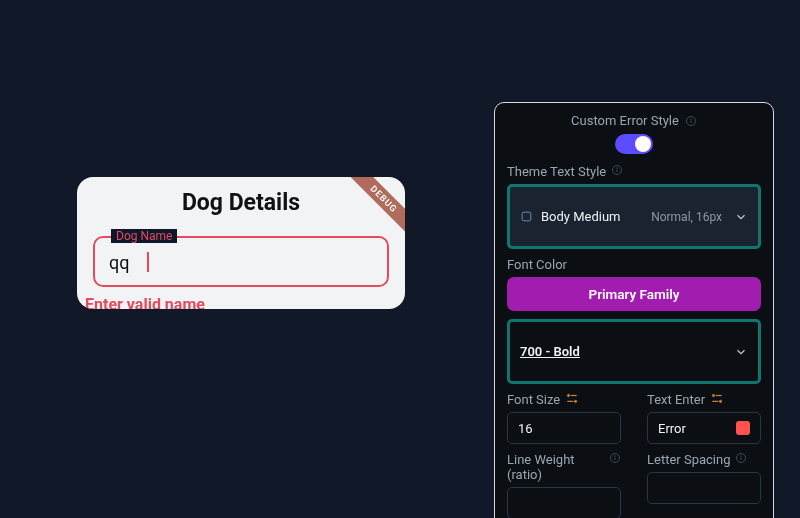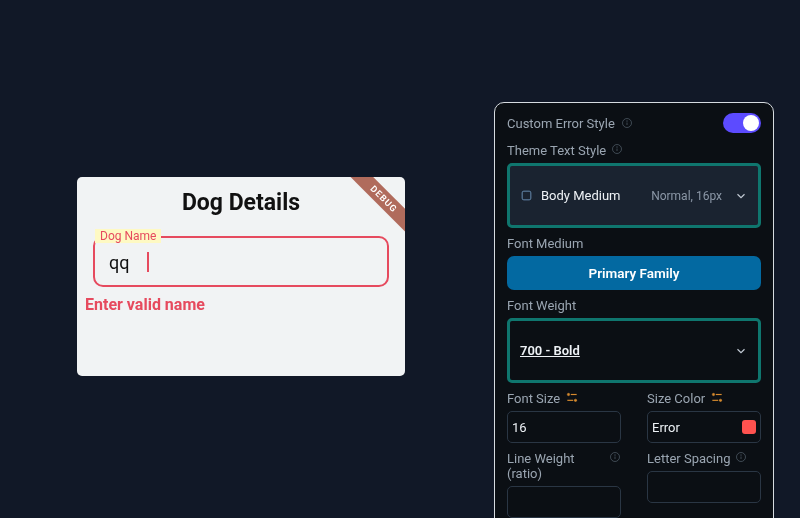--- a/index.html
+++ b/index.html
@@ -8,23 +8,23 @@
     background: #111827;
     font-family: -apple-system, BlinkMacSystemFont, "Segoe UI", Roboto, sans-serif;
     position: relative;
     overflow: hidden;
   }
 
   
   .preview-card {
     position: absolute;
     left: 77px; top: 177px;
-    width: 328px; height: 199px;
+    width: 328px; height: 132px;
     background: #f1f3f4;
-    border-radius: 5px;
+    border-radius: 16px;
     overflow: hidden;
   }
   .preview-title {
     text-align: center;
     font-size: 23px;
     font-weight: 700;
     color: #111;
     margin-top: 12px;
   }
   .debug-ribbon {
@@ -40,22 +40,22 @@
   }
   .input-wrap {
     position: relative;
     margin: 20px 16px 8px;
     border: 2px solid #e64a5e;
     border-radius: 10px;
     padding: 14px 14px 12px;
   }
   .input-label {
     position: absolute;
-    top: -9px; left: 0;
-    background: #fef9c3;
+    top: -9px; left: 16px;
+    background: #0f172a;
     padding: 0 5px;
     font-size: 12px;
     color: #e64a5e;
   }
   .input-value {
     font-size: 18px;
     color: #111;
     border: none;
     background: transparent;
     outline: none;
@@ -82,21 +82,21 @@
     left: 494px; top: 102px;
     width: 280px;
     background: #0b0f14;
     border: 1.5px solid #d6dbe0;
     border-radius: 10px;
     padding: 10px 12px 14px;
     color: #9aa5b1;
     font-size: 13px;
   }
   .row { display: flex; align-items: center; gap: 6px; margin-bottom: 10px; }
-  .row-between { justify-content: space-between; }
+  .row-between { justify-content: space-between; flex-direction: column; }
   .label { color: #9aa5b1; font-size: 13px; }
   .info-icon {
     width: 12px; height: 12px;
     display: inline-flex; align-items: center; justify-content: center;
   }
   .info-icon svg { width: 12px; height: 12px; stroke: #70808f; fill: none; }
 
   .toggle {
     width: 38px; height: 20px;
     background: #5c4bff;
@@ -128,37 +128,37 @@
   .bullet-icon {
     width: 13px; height: 13px;
     display: inline-flex;
   }
   .bullet-icon svg { width: 13px; height: 13px; stroke: #78a2cc; fill: none; stroke-width: 1.5; }
   .muted { color: #8b97a6; font-size: 12px; margin-right: 4px;}
   .chevron { width: 14px; height: 14px; display:inline-flex;}
   .chevron svg { width: 14px; height: 14px; stroke: #c2cad4; fill: none; stroke-width: 2;}
 
   .pill-btn {
-    background: #0369a1;
+    background: #a21caf;
     color: #fff;
     border-radius: 7px;
     padding: 9px 12px;
     text-align: center;
     font-size: 13.5px;
     font-weight: 600;
     cursor: pointer;
   }
 
   .two-col { display: flex; gap: 26px; }
   .col { flex: 1; }
   .input-box {
     background: #0b0f14;
     border: 1px solid #2a3644;
     border-radius: 5px;
-    padding: 7px 4px;
+    padding: 7px 10px;
     color: #eef2f6;
     width: 100%;
     height: 32px;
     display: flex;
     align-items: center;
     gap: 8px;
     font-size: 13px;
   }
   .input-box input {
     background: transparent; border: none; outline: none;
@@ -233,27 +233,24 @@
       <span class="muted">Normal, 16px</span>
       <span class="chevron">
         <svg viewBox="0 0 24 24">
             <polyline points="6 9 12 15 18 9"></polyline>
           </svg>
       </span>
     </span>
   </div>
 
   <div class="label-row">
-    <span class="label">Font Medium</span>
+    <span class="label">Font Color</span>
   </div>
   <div class="pill-btn section-gap">Primary Family</div>
 
-  <div class="label-row">
-    <span class="label">Font Weight</span>
-  </div>
   <div class="select-box section-gap" style="background:#0b0f14;">
     <span style="font-weight:600;text-decoration:underline;">700 - Bold</span>
     <span class="chevron">
       <svg viewBox="0 0 24 24">
           <polyline points="6 9 12 15 18 9"></polyline>
         </svg>
     </span>
   </div>
 
   <div class="two-col section-gap">
@@ -268,21 +265,21 @@
               <line x1="4" y1="16" x2="14" y2="16" stroke-width="2"></line>
             </svg>
         </span>
       </div>
       <div class="input-box">
         <input value="16" style="">
       </div>
     </div>
     <div class="col">
       <div class="label-row">
-        <span class="label">Size Color</span>
+        <span class="label">Text Enter</span>
         <span class="tune-icon">
           <svg viewBox="0 0 24 24">
               <circle cx="6" cy="6" r="2"></circle>
               <line x1="10" y1="6" x2="20" y2="6" stroke-width="2"></line>
               <circle cx="18" cy="16" r="2"></circle>
               <line x1="4" y1="16" x2="14" y2="16" stroke-width="2"></line>
             </svg>
         </span>
       </div>
       <div class="input-box">

